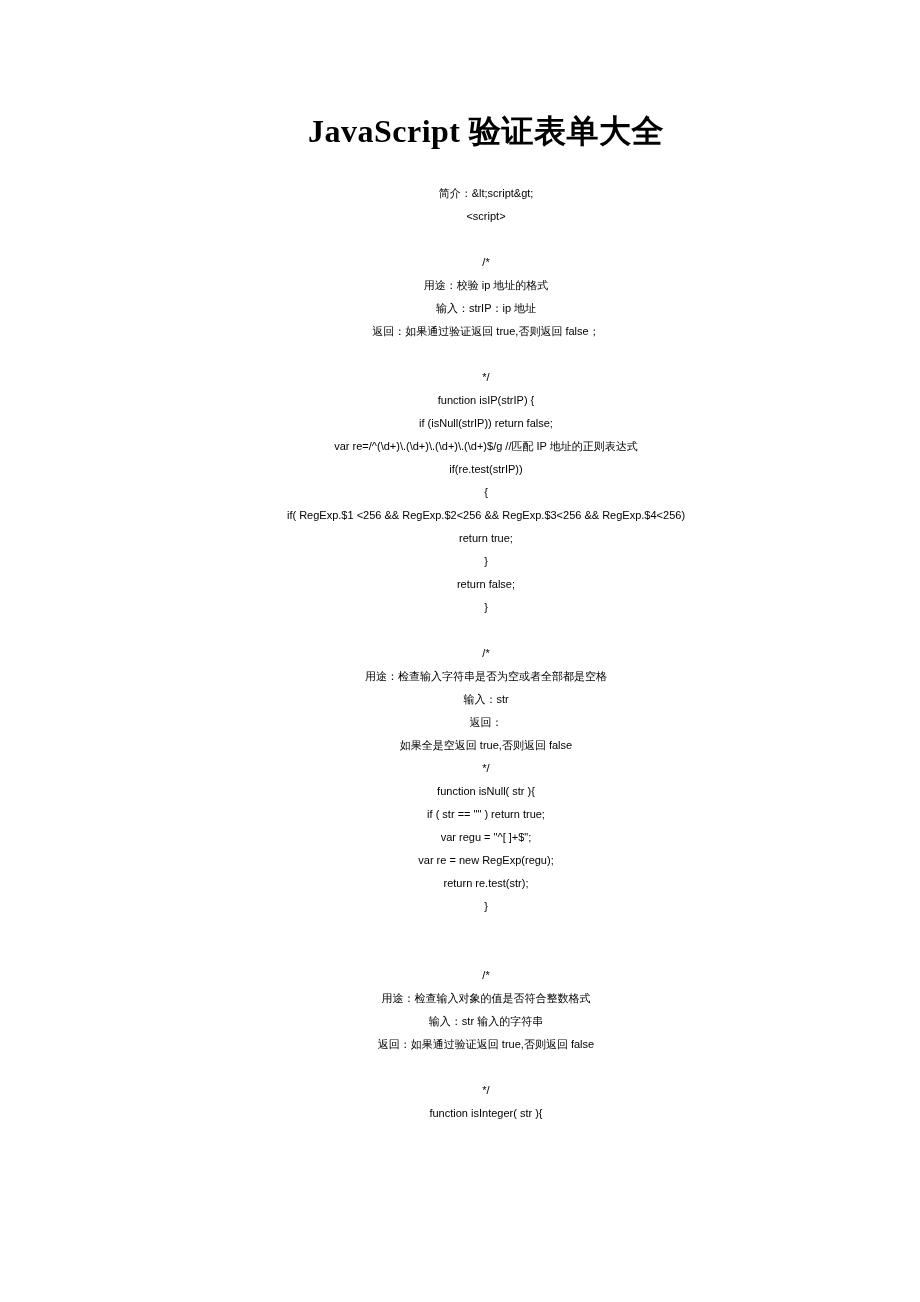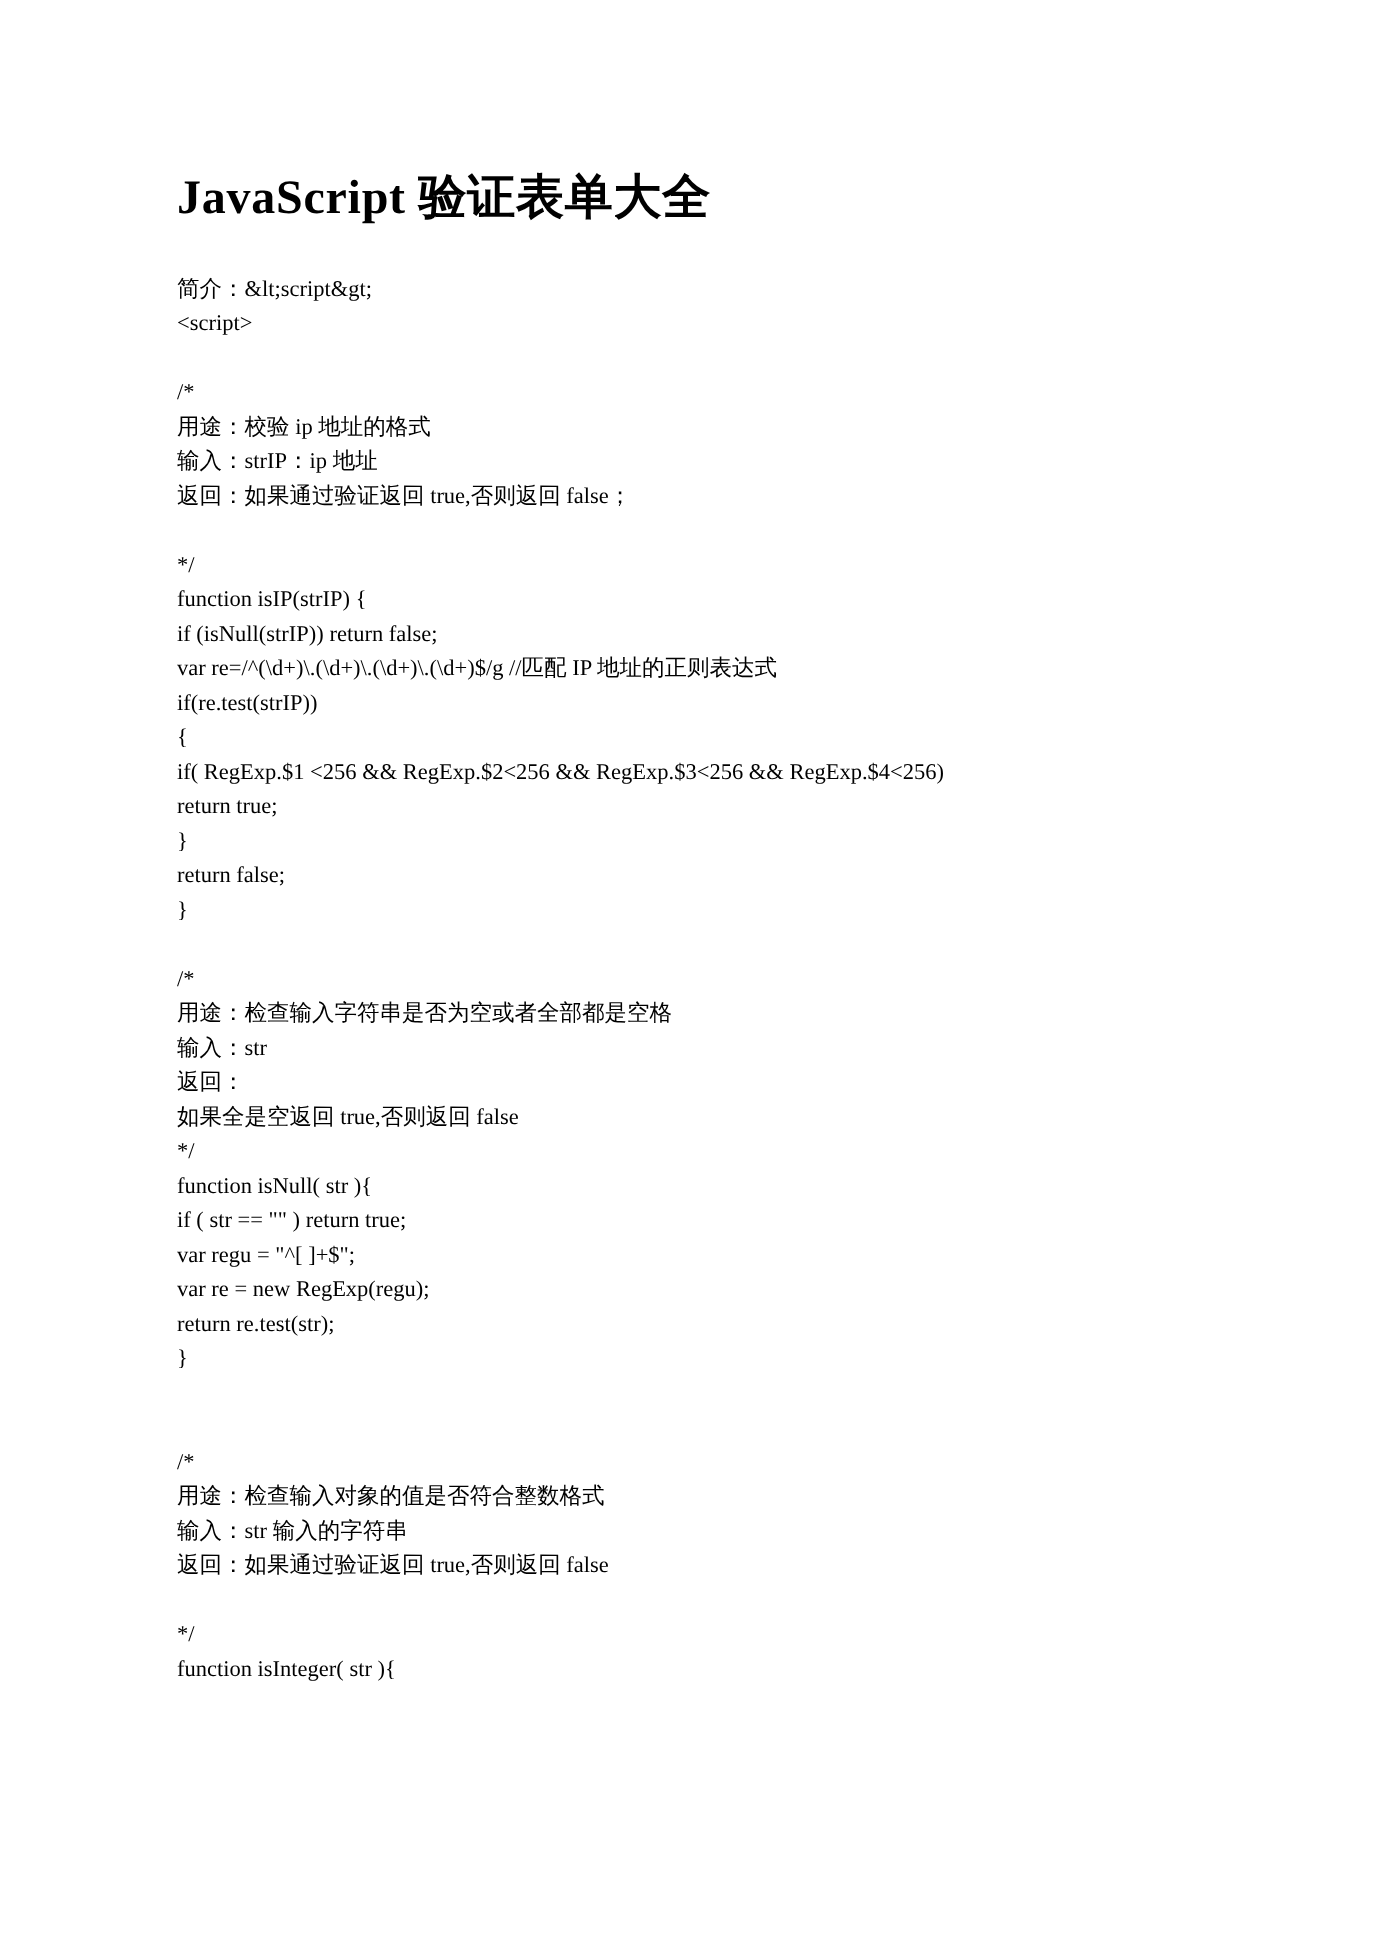--- a/index.html
+++ b/index.html
@@ -5,32 +5,33 @@
   body {
     margin: 0;
     padding: 0;
     background: #fff;
     font-family: "SimSun", "宋体", "Courier New", monospace;
     width: 920px;
   }
   .page {
     padding: 110px 66px 60px 118px;
     box-sizing: border-box;
+    text-align: center;
   }
   h1 {
     font-family: "SimSun", "宋体", serif;
     font-size: 32px;
     font-weight: bold;
     margin: 0 0 28px 0;
     color: #000;
     letter-spacing: 0.5px;
   }
   .code {
-    font-family: Liberation Serif, serif;
-    font-size: 15px;
+    font-family: Liberation Sans, sans-serif;
+    font-size: 11px;
     line-height: 23px;
     color: #000;
     white-space: pre;
   }
 </style>
 </head>
 <body>
 
 <div class="page">
   <h1>JavaScript 验证表单大全</h1>

